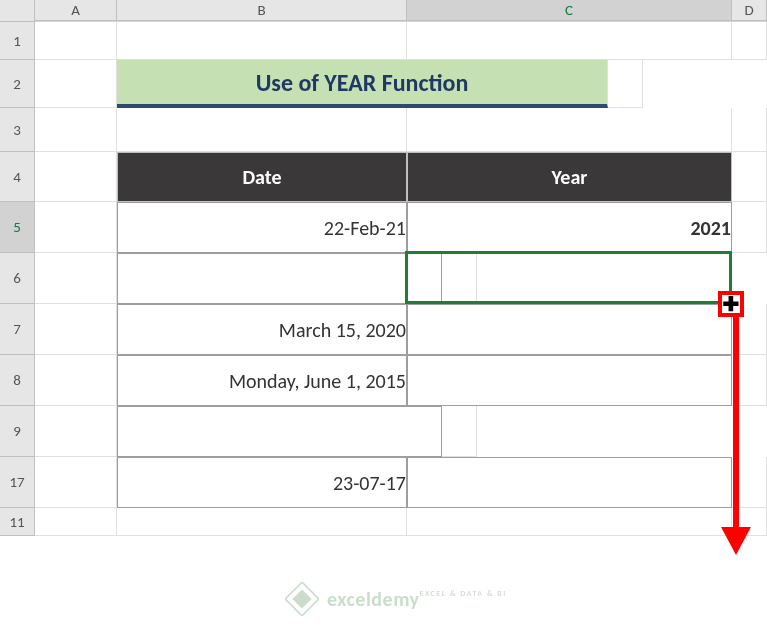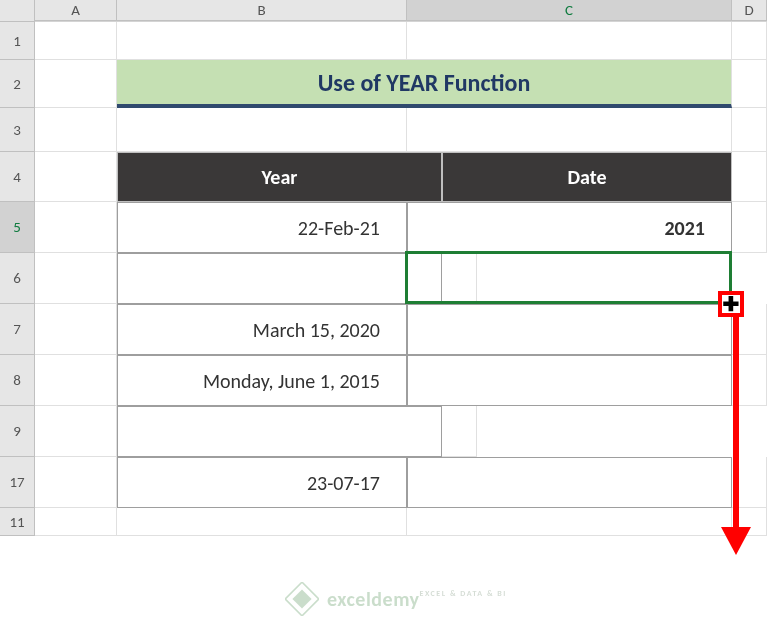--- a/index.html
+++ b/index.html
@@ -79,21 +79,21 @@
 
     .row-1 { height: 38px; }
     .row-2 { height: 48px; }
     .row-3 { height: 44px; }
     .row-4 { height: 50px; }
     .row-data { height: 51px; }
     .row-11 { height: 28px; }
 
     
     .title-cell {
-      width: 615px;
+      width: 491px;
       background: #c5e0b3;
       color: #203864;
       font-size: 24px;
       font-weight: 600;
       border-bottom: 4px solid #304a6e;
       justify-content: center;
       padding: 0;
     }
 
     
@@ -103,21 +103,21 @@
       font-size: 20px;
       font-weight: 600;
       justify-content: center;
       border: 1px solid #bfbfbf;
     }
 
     
     .data-cell {
       border: 1px solid #9e9e9e;
       justify-content: flex-end;
-      padding-right: 26px;
+      padding-right: 0;
     }
     .data-cell.colC { justify-content: flex-end; font-weight: bold; }
 
     
     .selection {
       position: absolute;
       border: 3px solid #1e7e34;
       background: transparent;
       pointer-events: none;
       z-index: 5;
@@ -234,22 +234,22 @@
     <div class="row-hdr">3</div>
     <div class="cell colA"></div>
     <div class="cell colB"></div>
     <div class="cell colC"></div>
     <div class="cell colD"></div>
   </div>
 
   <div class="row row-4">
     <div class="row-hdr">4</div>
     <div class="cell colA"></div>
+    <div class="cell colB tbl-hdr">Date</div>
     <div class="cell colC tbl-hdr">Year</div>
-    <div class="cell colB tbl-hdr">Date</div>
     <div class="cell colD"></div>
   </div>
 
   <div class="row row-data">
     <div class="row-hdr sel">5</div>
     <div class="cell colA"></div>
     <div class="cell colB data-cell">22-Feb-21</div>
     <div class="cell colC data-cell">2021</div>
     <div class="cell colD"></div>
   </div>

